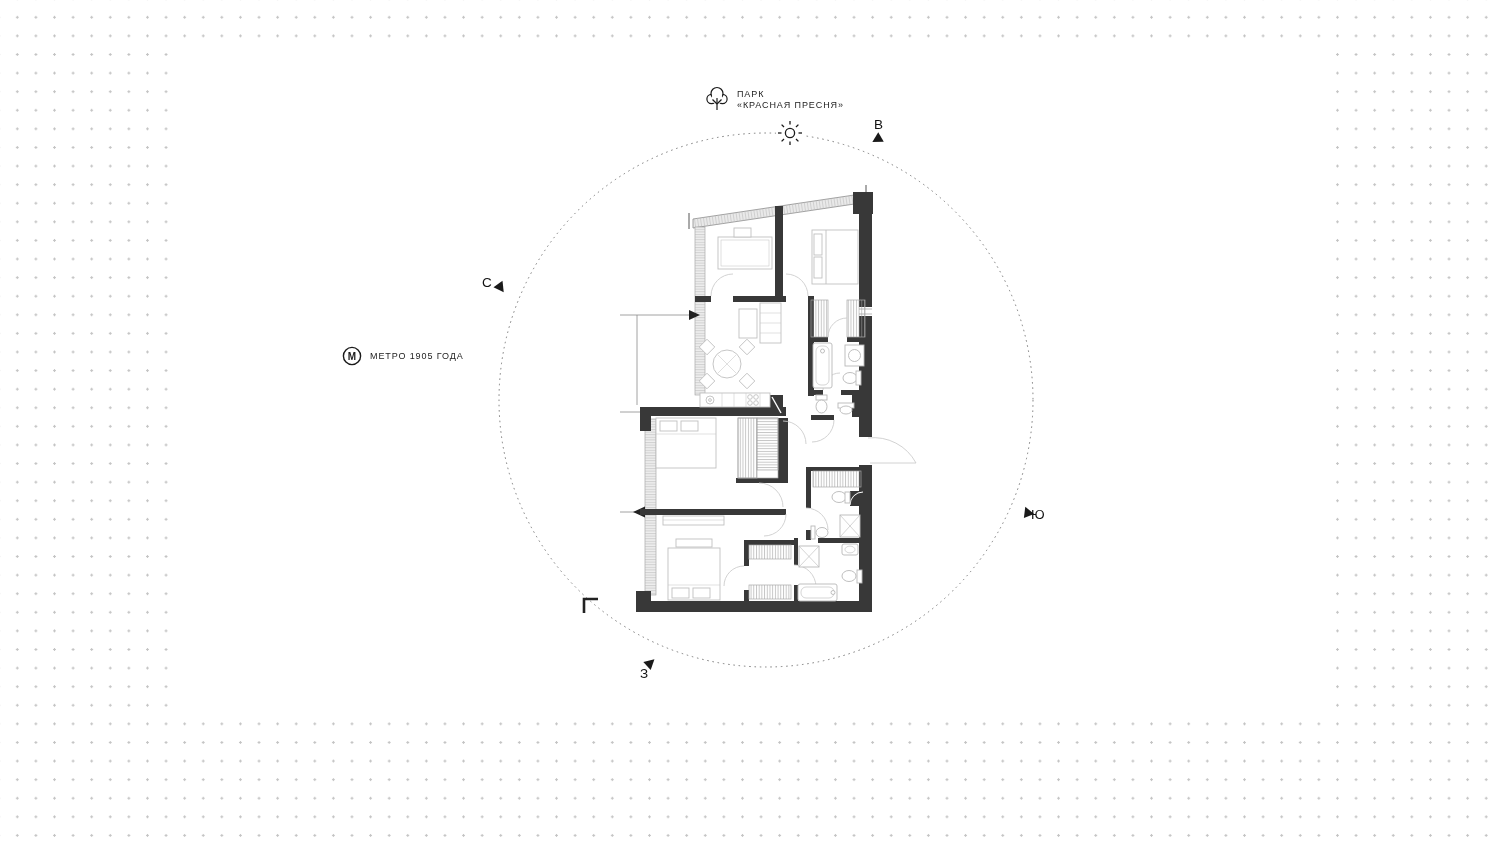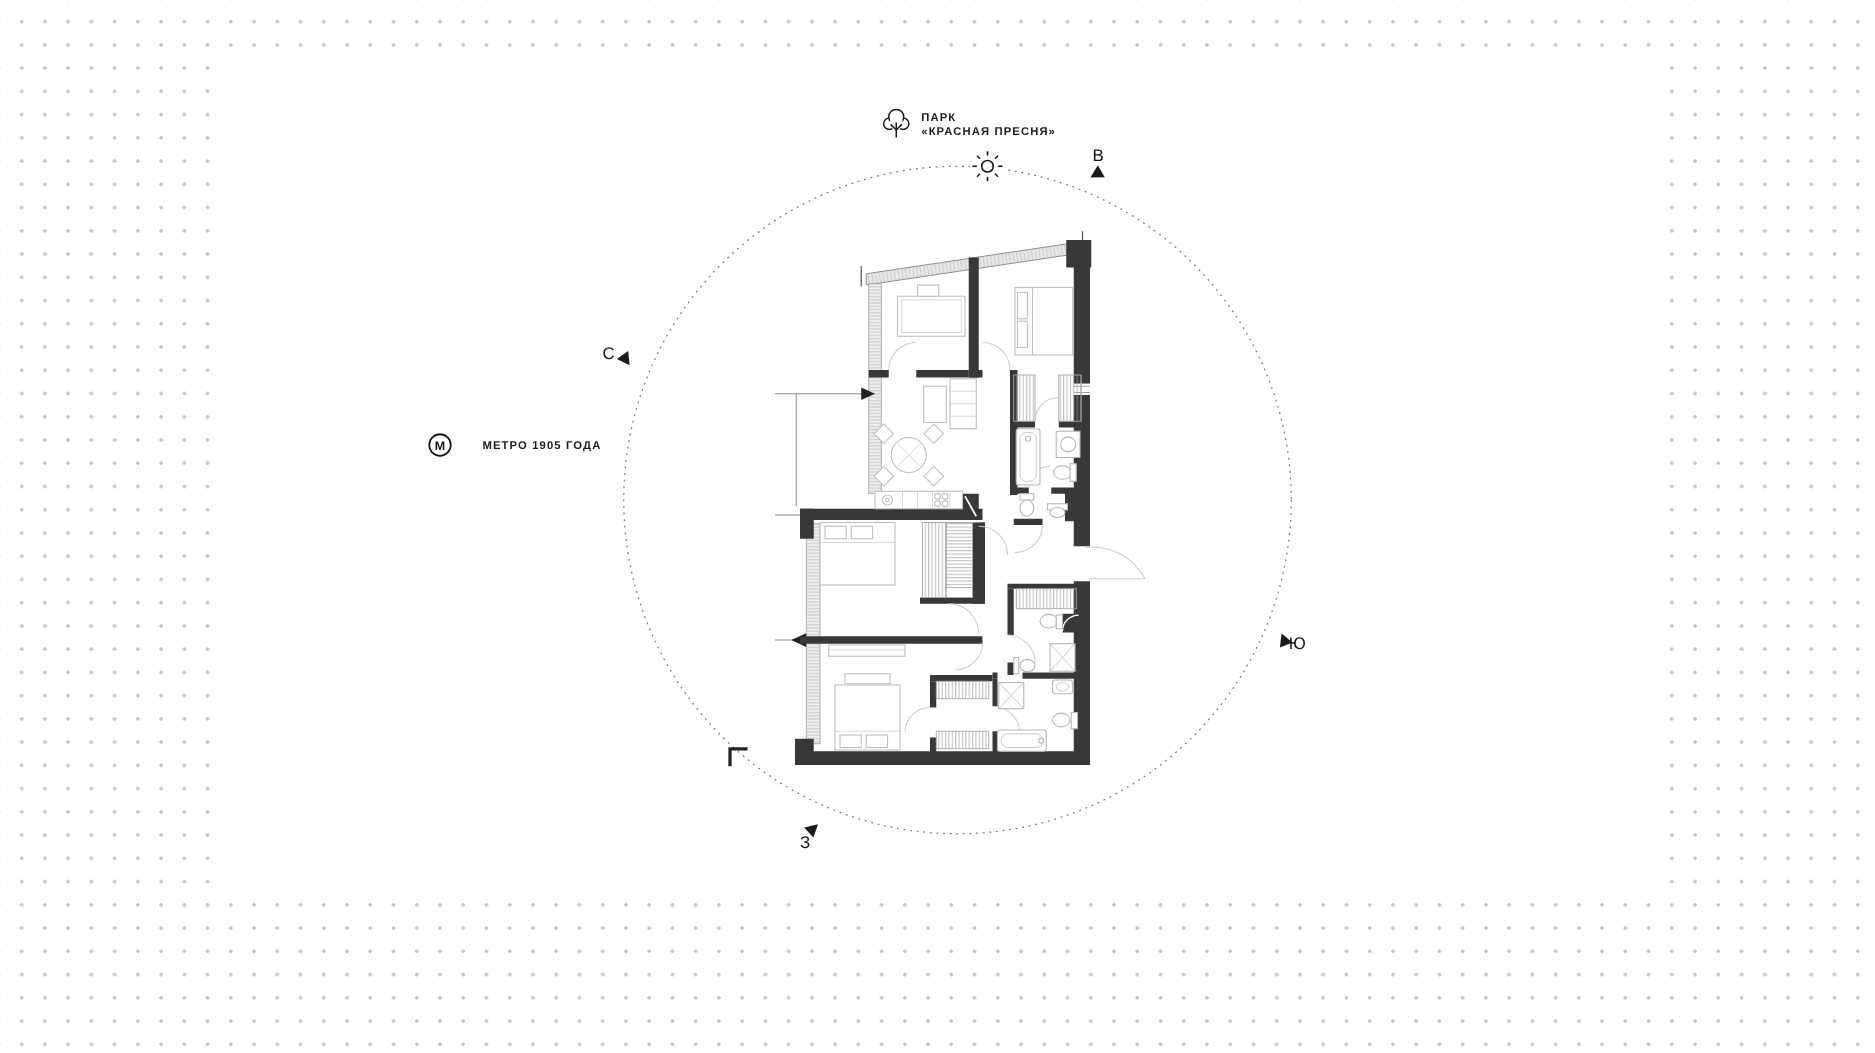--- a/index.html
+++ b/index.html
@@ -3,21 +3,21 @@
 <meta charset="utf-8">
 <style>
   html,body{margin:0;padding:0;background:#ffffff;}
   .stage{position:relative;width:1500px;height:842px;overflow:hidden;background:#ffffff;
          font-family:"Liberation Sans", sans-serif;}
   .dot-layer{position:absolute;inset:0;
      background-image:radial-gradient(circle,#c4c4c4 1.2px,rgba(0,0,0,0) 1.4px);
      background-size:18.6px 18.6px;background-position:8px 8px;}
   .white-panel{position:absolute;left:177px;top:46px;width:1144px;height:669px;background:#ffffff;}
   .plan-svg{position:absolute;left:0;top:0;}
-  .lbl{position:absolute;font-weight:700;font-size:9px;letter-spacing:.9px;color:#1c1c1c;
+  .lbl{position:absolute;font-weight:400;font-size:9px;letter-spacing:.9px;color:#1c1c1c;
        white-space:nowrap;line-height:11px;}
   .card{position:absolute;font-size:13.5px;font-weight:500;color:#111;white-space:nowrap;}
 </style>
 </head>
 <body>
 
 <div class="stage">
   <div class="dot-layer"></div>
   <div class="white-panel"></div>
 
@@ -264,19 +264,19 @@
         <circle cx="833" cy="592.5" r="2"></circle>
       </g>
     </g>
   </svg>
 
   <div class="lbl" style="left:737px;top:89px;">
     <div>ПАРК</div>
     <div>«КРАСНАЯ ПРЕСНЯ»</div>
   </div>
 
-  <div class="lbl" style="left:386px;top:351px;">МЕТРО 1905 ГОДА</div>
+  <div class="lbl" style="left:370px;top:351px;">МЕТРО 1905 ГОДА</div>
 
   <div class="card" style="left:874px;top:117px;">В</div>
   <div class="card" style="left:482px;top:275px;">С</div>
   <div class="card" style="left:1031px;top:507px;">Ю</div>
   <div class="card" style="left:640px;top:666px;">З</div>
 </div>
 
 </body></html>

